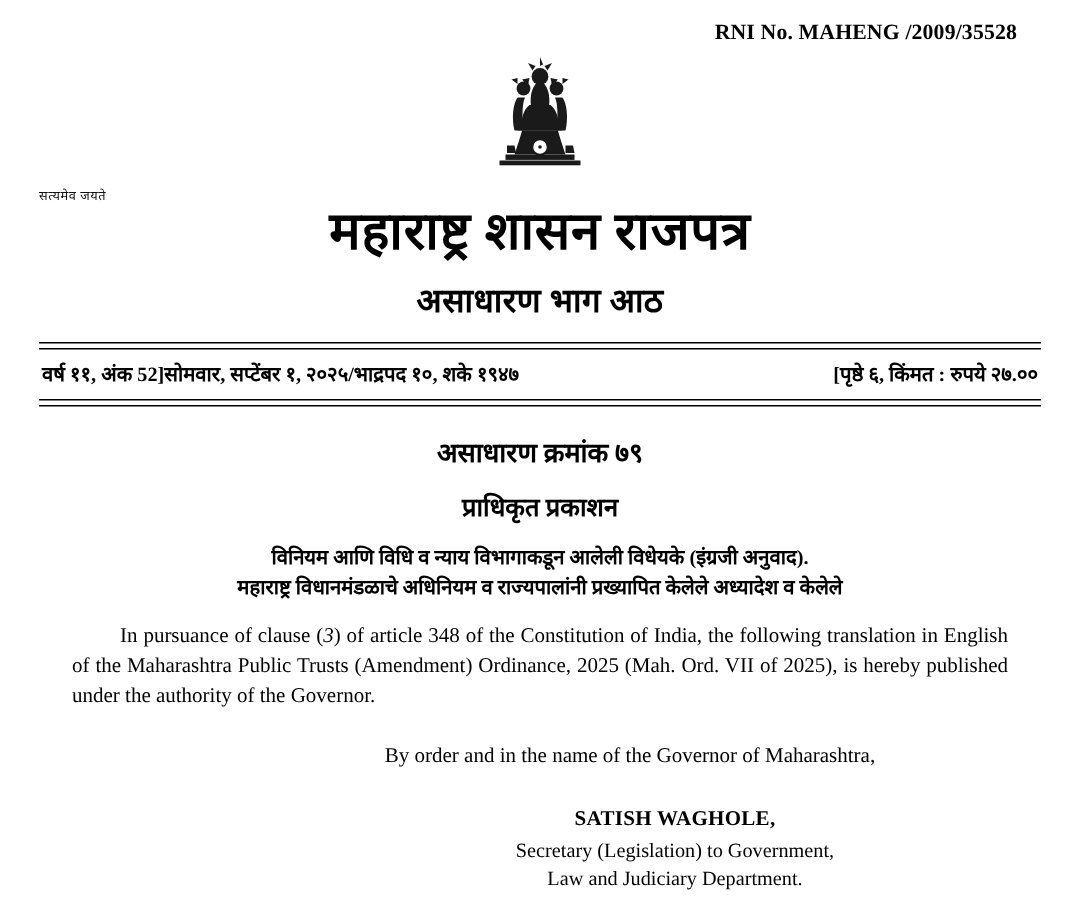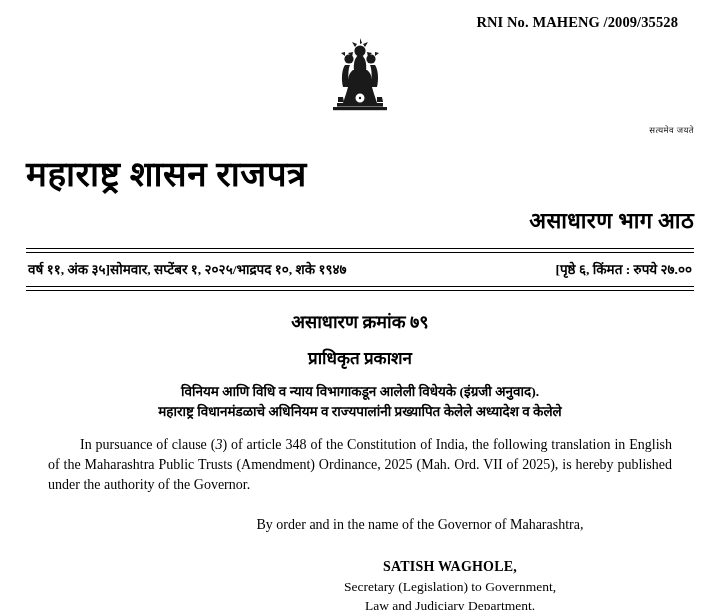--- a/index.html
+++ b/index.html
@@ -32,37 +32,38 @@
   }
   .emblem-wrap {
     text-align: center;
     margin-top: 4px;
     line-height: 0;
   }
   .emblem {
     display: inline-block;
   }
   .emblem-motto {
-    text-align: right;
+    text-align: left;
     font-size: 8.5px;
     font-family: "Liberation Serif", serif;
     letter-spacing: 0.4px;
     margin-top: 1px;
     color: #111;
   }
   .masthead {
+    text-align: center;
     font-family: "Liberation Serif", serif;
     font-weight: bold;
     font-size: 35px;
     letter-spacing: 0.5px;
-    margin-top: 20px;
+    margin-top: 0;
     line-height: 1.12;
   }
   .submast {
-    text-align: right;
+    text-align: center;
     font-family: "Liberation Serif", serif;
     font-weight: bold;
     font-size: 22px;
     margin-top: 10px;
     letter-spacing: 0.3px;
   }
   .rule {
     border: 0;
     border-top: 1.3px solid #000;
     margin: 14px 0 0 0;
@@ -184,21 +185,21 @@
   </div>
   <div class="emblem-motto">सत्यमेव जयते</div>
 
   <div class="masthead">महाराष्ट्र शासन राजपत्र</div>
   <div class="submast">असाधारण भाग आठ</div>
 
   <hr class="rule">
   <hr class="rule thin">
 
   <div class="issue-row">
-    <div class="left">वर्ष ११, अंक ३५]</div>
+    <div class="left">वर्ष ११, अंक 52]</div>
     <div class="center">सोमवार, सप्टेंबर १, २०२५/भाद्रपद १०, शके १९४७</div>
     <div class="right">[पृष्ठे ६, किंमत : रुपये २७.००</div>
   </div>
 
   <hr class="rule thin">
   <hr class="rule thin">
 
   <div class="extra-no">असाधारण क्रमांक ७९</div>
   <div class="auth-pub">प्राधिकृत प्रकाशन</div>
 

